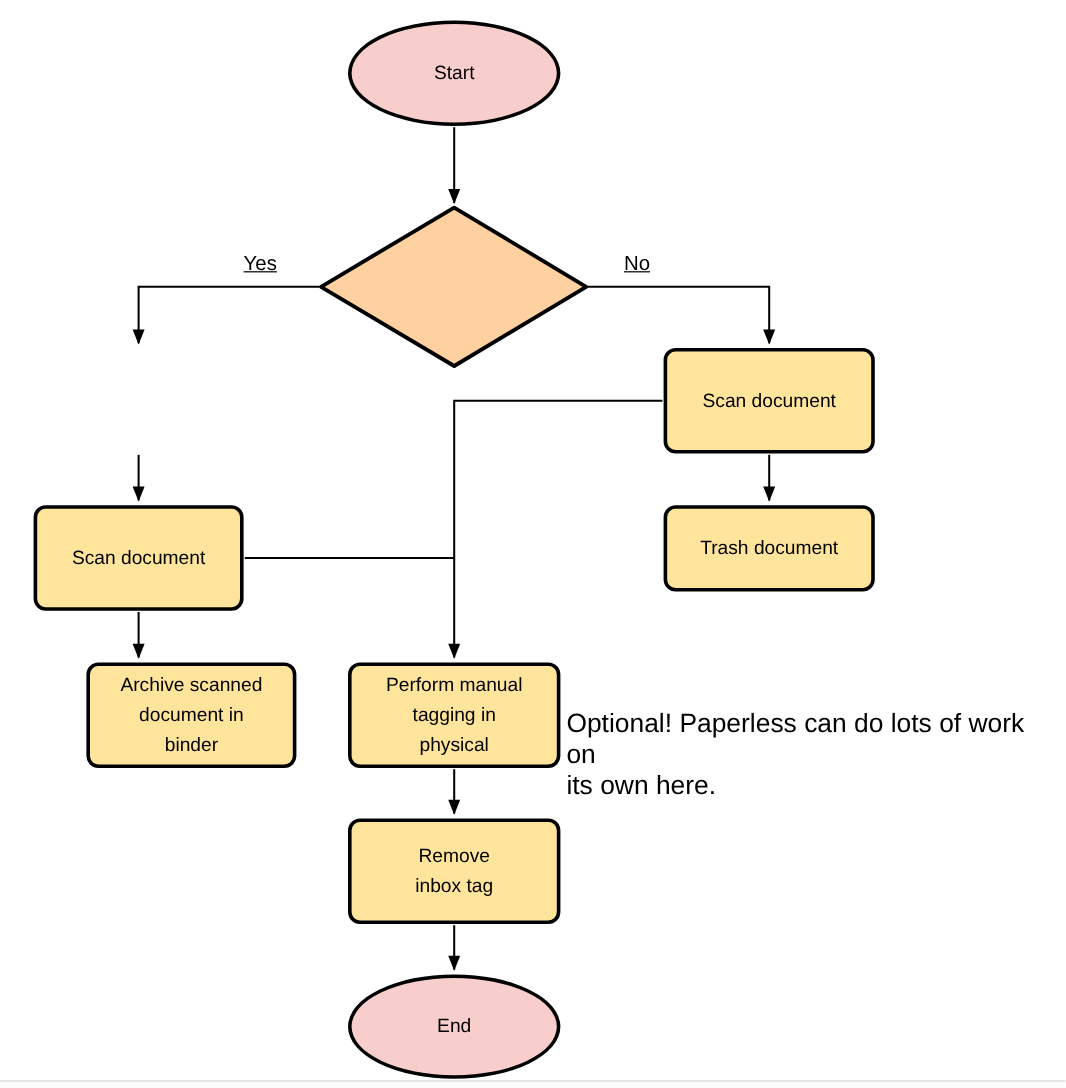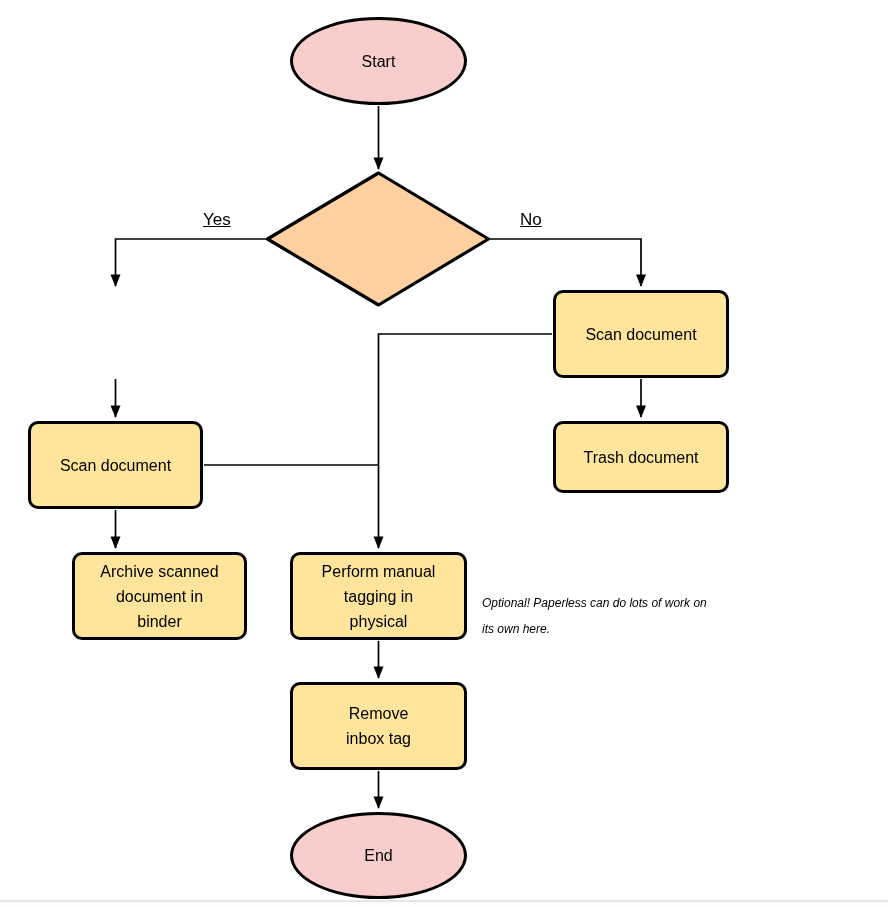--- a/index.html
+++ b/index.html
@@ -33,22 +33,22 @@
   #node-scan-right{left:553px;top:290px;width:176px;height:88px;}
   #node-trash{left:553px;top:421px;width:176px;height:72px;text-align:right;}
   #node-tagging{left:290px;top:552px;width:177px;height:88px;}
   #node-remove-inbox{left:290px;top:682px;width:177px;height:88px;}
   #node-end{left:290px;top:812px;width:177px;height:87px;}
 
   .edge-label{position:absolute;font-size:17px;line-height:18px;text-align:left;text-decoration:underline;}
   #label-yes{left:203px;top:211px;width:52px;}
   #label-no{left:520px;top:211px;width:52px;}
 
-  .annotation{position:absolute;left:482px;top:590px;width:404px;
-    font-size:12px;line-height:26px;font-style:italic;white-space:pre-line;}
+  .annotation{position:absolute;left:472px;top:590px;width:404px;
+    font-size:22px;line-height:26px;white-space:pre-line;}
 
   .bottom-hairline{position:absolute;left:0;top:900px;width:888px;height:2px;
     background:var(--page-bottom-line);}
   .bottom-strip{position:absolute;left:0;top:902px;width:888px;height:5px;background:#fdfdfd;}
 </style>
 </head>
 <body>
 
 <div class="canvas">
 

